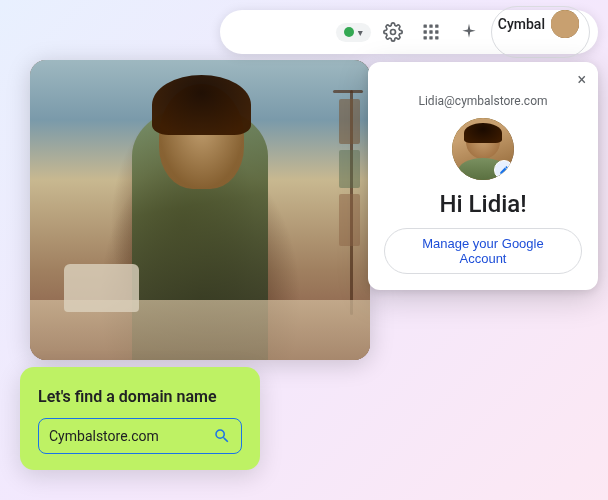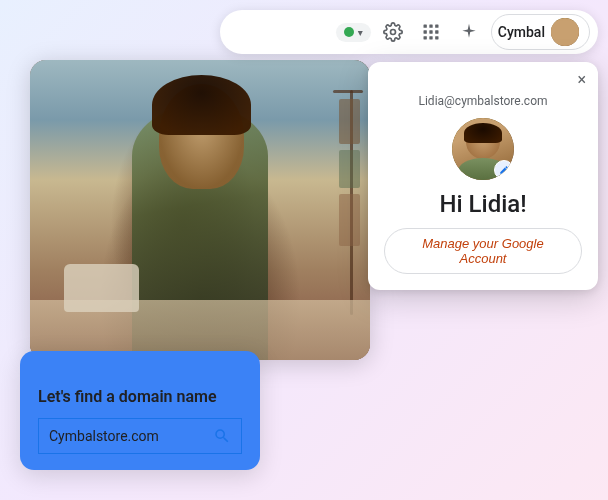--- a/index.html
+++ b/index.html
@@ -101,21 +101,21 @@
       cursor: pointer;
       color: #5f6368;
     }
 
     .brand-chip {
       display: flex;
       align-items: center;
       gap: 6px;
       border: 1.5px solid #dadce0;
       border-radius: 100px;
-      padding: 3px 10px 3px 6px;
+      padding: 3px 10px 19px 6px;
       cursor: pointer;
     }
 
     .brand-label {
       font-size: 14px;
       font-weight: 500;
       color: #202124;
     }
 
     .avatar-small {
@@ -204,53 +204,52 @@
       color: #202124;
       text-align: center;
     }
 
     .manage-btn {
       border: 1.5px solid #dadce0;
       border-radius: 100px;
       padding: 7px 18px;
       font-size: 13px;
       font-weight: 500;
-      color: #c2410c;
+      color: #1d4ed8;
       background: white;
       cursor: pointer;
       text-align: center;
       width: 100%;
-      font-style: italic;
     }
 
     
     .domain-card {
       position: absolute;
       bottom: 30px;
       left: 20px;
       width: 240px;
-      background: #3b82f6;
+      background: #bef264;
       border-radius: 14px;
       box-shadow: 0 6px 24px rgba(0,0,0,0.14);
-      padding: 36px 18px 16px;
+      padding: 20px 18px 16px;
       z-index: 15;
     }
 
     .domain-title {
       font-size: 16px;
       font-weight: 600;
       color: #202124;
       margin-bottom: 12px;
     }
 
     .search-field {
       display: flex;
       align-items: center;
       border: 1.5px solid #1a73e8;
-      border-radius: 0;
+      border-radius: 8px;
       padding: 8px 10px;
       gap: 16px;
     }
 
     .search-input-text {
       flex: 1;
       font-size: 14px;
       color: #202124;
       font-family: inherit;
     }

